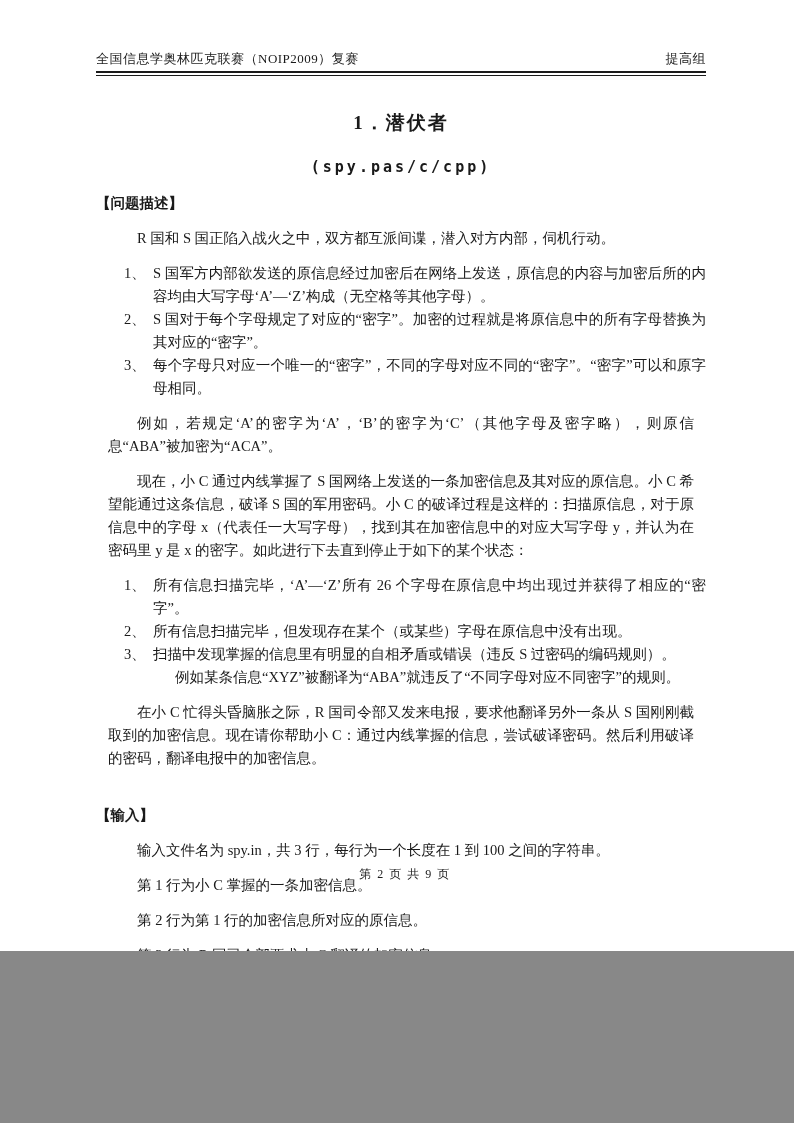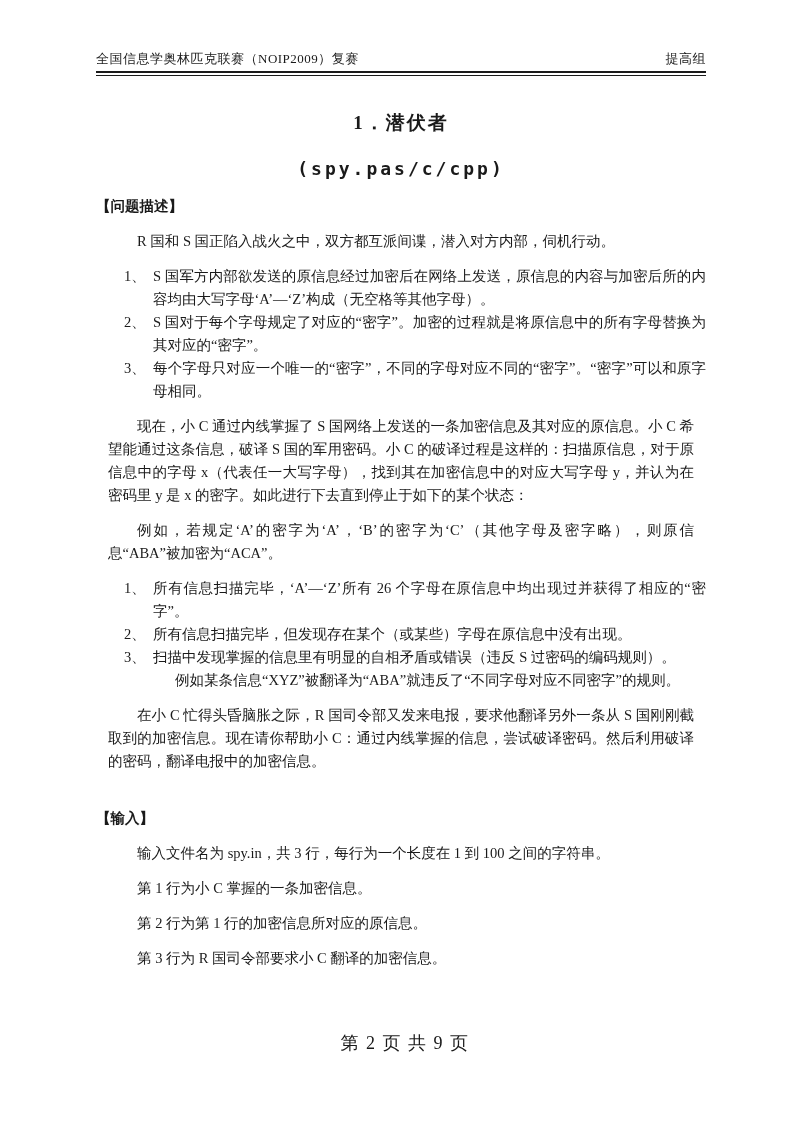--- a/index.html
+++ b/index.html
@@ -1,18 +1,18 @@
 <!DOCTYPE html>
 <html><head>
 <meta charset="utf-8">
 <style>
   html,body{margin:0;padding:0;background:#888;}
   .page{
     position:relative;
-    width:794px;height:1123px;
+    width:794px;height:951px;
     margin:0 auto;
     background:#ffffff;
     color:#1a1a1a;
     font-family:"Liberation Serif","DejaVu Serif",serif;
     overflow:hidden;
     box-sizing:border-box;
     padding:50px 88px 0 96px;
   }
   .header{
     display:flex;justify-content:space-between;align-items:flex-end;
@@ -25,36 +25,36 @@
   }
   .title{
     margin:34px 0 0 0;
     text-align:center;
     font-size:19px;font-weight:700;letter-spacing:2px;
   }
   .subtitle{
     margin-top:22px;
     text-align:center;
     font-family:"DejaVu Sans Mono","Liberation Mono",monospace;
-    font-weight:700;font-size:18px;letter-spacing:3px;
+    font-weight:700;font-size:15px;letter-spacing:3px;
   }
   .body{
     margin-top:16px;
     font-size:14.5px;line-height:23px;
   }
   .sec-h{font-weight:700;}
   .sec-gap{height:22px;}
   p.para{margin:12px;text-indent:29px;text-align:justify;}
   .li{position:relative;padding-left:57px;text-align:justify;}
   .li .num{position:absolute;left:28px;top:0;}
   .li-note{padding-left:79px;text-align:justify;}
   .footer{
     position:absolute;left:16px;right:0;bottom:68px;
     text-align:center;
-    font-size:18px;letter-spacing:1.5px;
+    font-size:12px;letter-spacing:1.5px;
   }
 </style>
 </head>
 <body>
 
 <div class="page">
 
   <div class="header">
     <span>全国信息学奥林匹克联赛（NOIP2009）复赛</span>
     <span>提高组</span>
@@ -76,22 +76,22 @@
       </div>
       <div class="li">
         <span class="num">2、</span>
         <span class="txt">S 国对于每个字母规定了对应的“密字”。加密的过程就是将原信息中的所有字母替换为其对应的“密字”。</span>
       </div>
       <div class="li">
         <span class="num">3、</span>
         <span class="txt">每个字母只对应一个唯一的“密字”，不同的字母对应不同的“密字”。“密字”可以和原字母相同。</span>
       </div>
 
+      <p class="para">例如，若规定‘A’的密字为‘A’，‘B’的密字为‘C’（其他字母及密字略），则原信息“ABA”被加密为“ACA”。</p>
       <p class="para">现在，小 C 通过内线掌握了 S 国网络上发送的一条加密信息及其对应的原信息。小 C 希望能通过这条信息，破译 S 国的军用密码。小 C 的破译过程是这样的：扫描原信息，对于原信息中的字母 x（代表任一大写字母），找到其在加密信息中的对应大写字母 y，并认为在密码里 y 是 x 的密字。如此进行下去直到停止于如下的某个状态：</p>
-      <p class="para">例如，若规定‘A’的密字为‘A’，‘B’的密字为‘C’（其他字母及密字略），则原信息“ABA”被加密为“ACA”。</p>
 
       <div class="li">
         <span class="num">1、</span>
         <span class="txt">所有信息扫描完毕，‘A’—‘Z’所有 26 个字母在原信息中均出现过并获得了相应的“密字”。</span>
       </div>
       <div class="li">
         <span class="num">2、</span>
         <span class="txt">所有信息扫描完毕，但发现存在某个（或某些）字母在原信息中没有出现。</span>
       </div>
       <div class="li">

